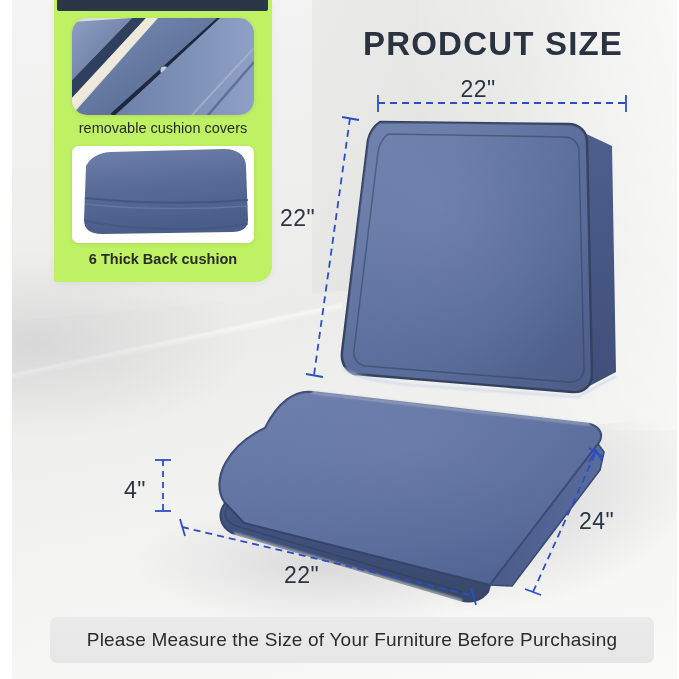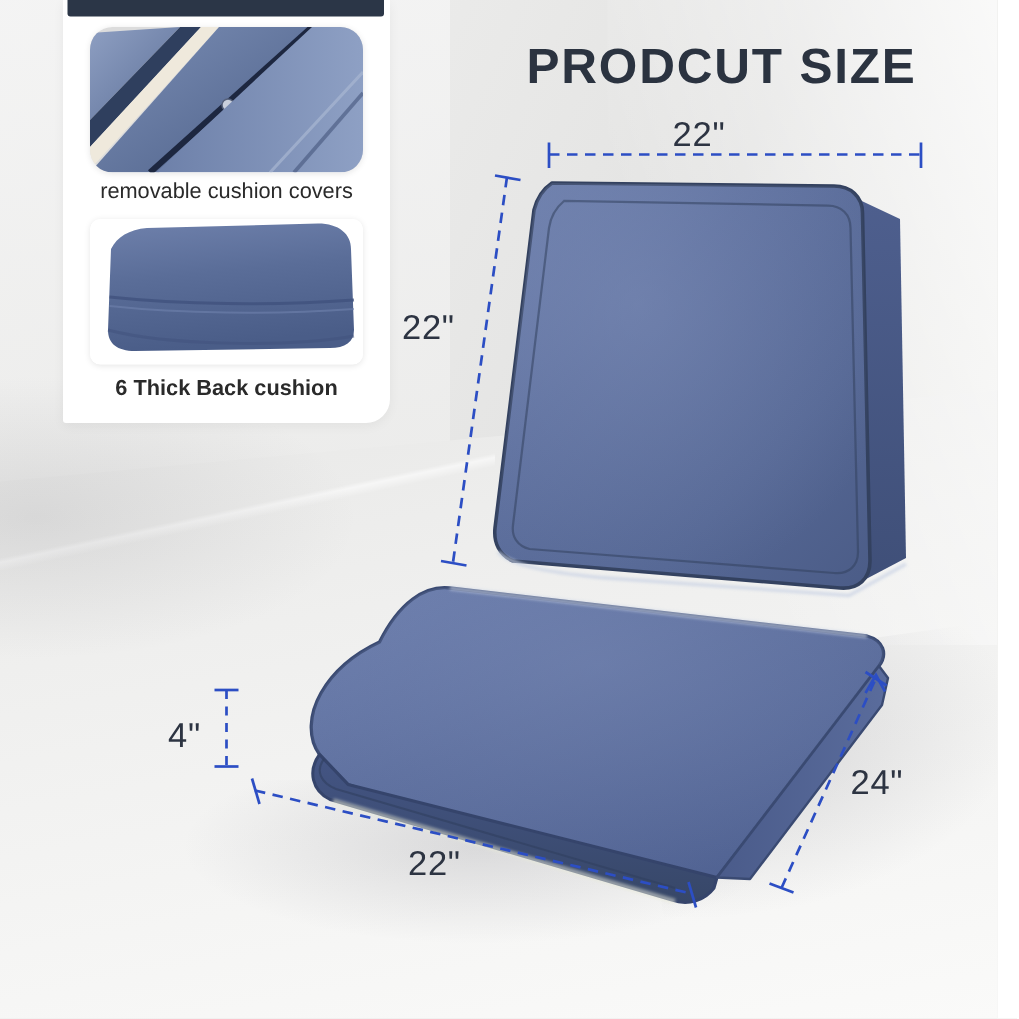--- a/index.html
+++ b/index.html
@@ -5,20 +5,21 @@
 <style>
   html,body{margin:0;padding:0;}
   body{
     width:679px;height:679px;overflow:hidden;
     font-family:"Liberation Sans", sans-serif;
     background:#ffffff;
   }
   #stage{
     position:relative;width:665px;height:679px;overflow:hidden;
     background:#ececea;
+    margin-left:12px;
   }
 
   
   .wall{
     position:absolute;left:0;top:0;width:679px;height:679px;
     background:
       linear-gradient(115deg,#f2f2f1 0%,#ebebea 28%,#e3e3e2 55%,#eeeeec 80%,#f4f4f3 100%);
   }
   .wall-left{
     position:absolute;left:0;top:0;width:300px;height:679px;
@@ -74,21 +75,21 @@
   .title{
     position:absolute;left:351px;top:25px;
     font-size:33px;font-weight:bold;letter-spacing:1.2px;
     color:#2b3340;
     font-family:"Liberation Sans", sans-serif;
   }
 
   
   .panel{
     position:absolute;left:42px;top:0px;width:218px;height:282px;
-    background:#ffffff;
+    background:#bef264;
     border-bottom-right-radius:16px;
     border-bottom-left-radius:2px;
     box-shadow:0 2px 8px rgba(0,0,0,.05);
   }
   .panel-topbar{
     position:absolute;left:3px;top:0;width:211px;height:11px;
     background:#2b3647;
     border-bottom-left-radius:2px;border-bottom-right-radius:2px;
   }
   .panel-photo{
@@ -317,14 +318,17 @@
                  L 176,74 C 176,82 170,86 160,86 L 30,88
                  C 18,88 12,83 12,74 Z" fill="url(#tcg)"></path>
         <path d="M13,52 C 60,57 120,58 176,54" stroke="#3f507c" stroke-width="2" fill="none" opacity=".75"></path>
         <path d="M13,58 C 60,63 120,64 176,60" stroke="#6f82ad" stroke-width="1.4" fill="none" opacity=".6"></path>
         <path d="M12,74 C 50,84 130,86 176,78" stroke="#43547f" stroke-width="2" fill="none" opacity=".6"></path>
       </svg>
     </div>
     <div class="panel-caption cap-2">6 Thick Back cushion</div>
   </div>
 
+  <div class="banner">
+    <span class="banner-text">Please Measure the Size of Your Furniture Before Purchasing</span>
+  </div>
 
 </div>
 
 </body></html>

